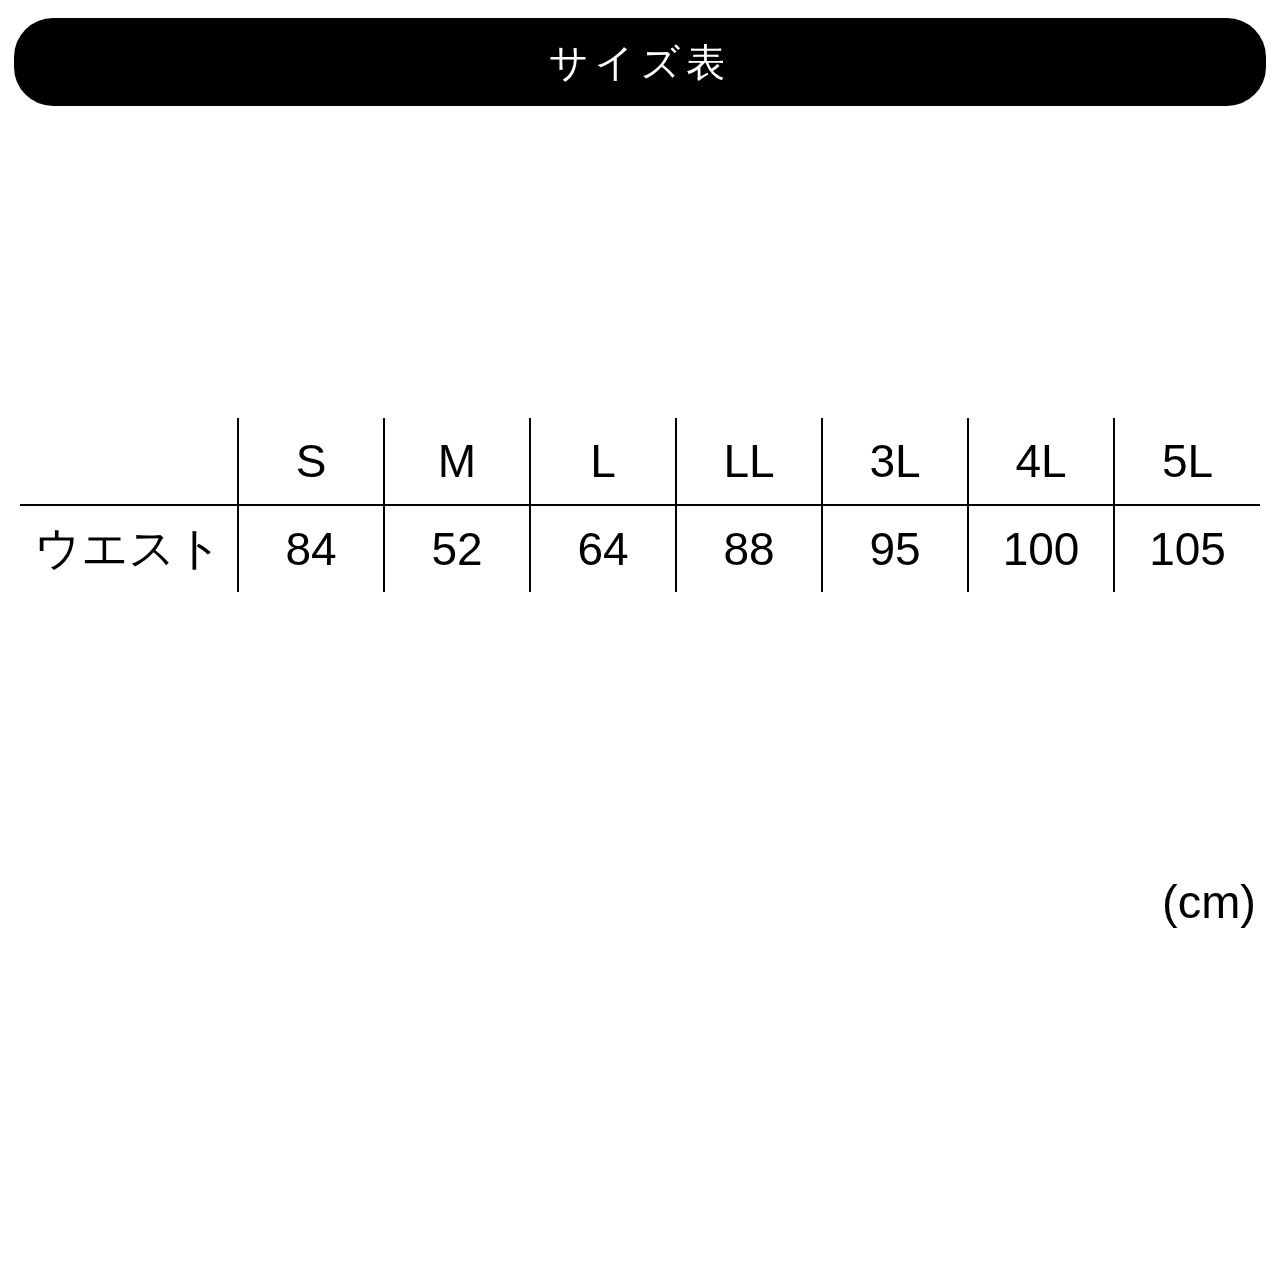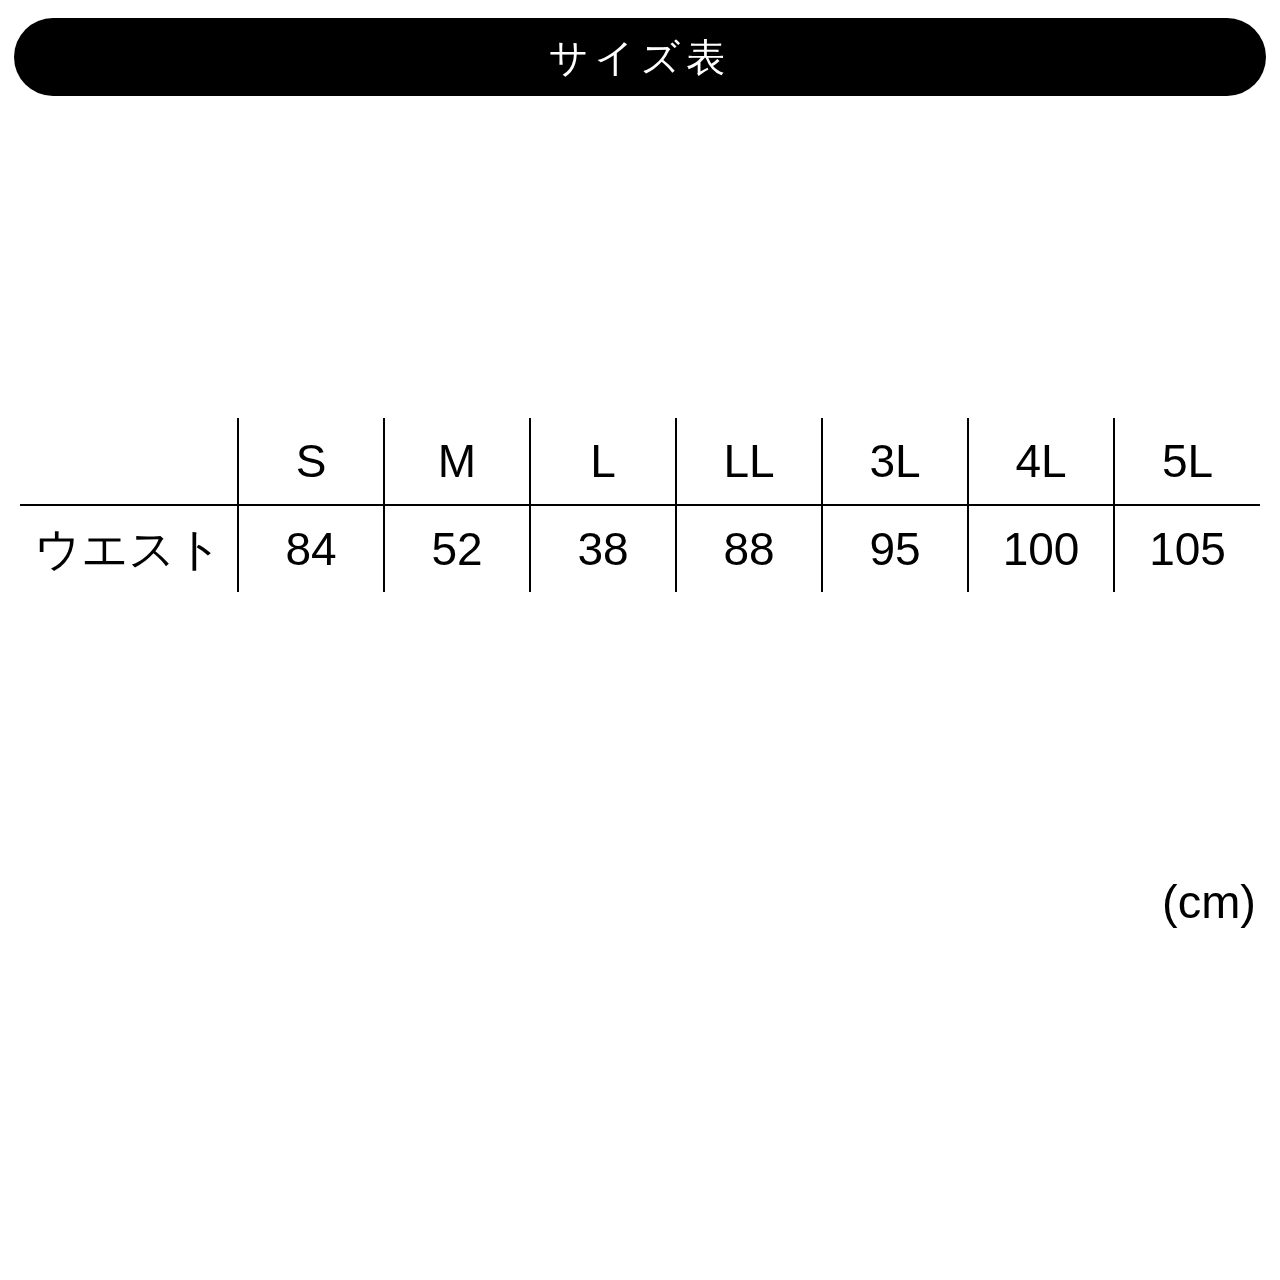--- a/index.html
+++ b/index.html
@@ -15,21 +15,21 @@
     position: relative;
     overflow: hidden;
   }
 
   
   .banner {
     position: absolute;
     left: 14px;
     top: 18px;
     width: 1252px;
-    height: 78px;
+    height: 88px;
     background: #000000;
     border-radius: 39px;
     display: flex;
     align-items: center;
     justify-content: center;
   }
   .banner-title {
     color: #ffffff;
     font-size: 39px;
     letter-spacing: 6px;
@@ -79,20 +79,21 @@
   table.size-table tr:last-child td {
     border-bottom: none;
   }
 
   col.label-col { width: 218px; }
   col.size-col  { width: 146px; }
 
   .row-label {
     font-size: 44px;
     letter-spacing: 0px;
+    font-family: Liberation Serif, serif;
   }
   .row-label.spaced {
     letter-spacing: 14px;
     padding-left: 14px;
   }
   .head-label {
     font-size: 46px;
   }
 
   .unit {
@@ -132,21 +133,21 @@
         <th class="head-label">3L</th>
         <th class="head-label">4L</th>
         <th class="head-label">5L</th>
       </tr>
     </thead>
     <tbody>
       <tr>
         <td class="row-label">ウエスト</td>
         <td>84</td>
         <td>52</td>
-        <td>38</td>
+        <td>64</td>
         <td>88</td>
         <td>95</td>
         <td>100</td>
         <td>105</td>
       </tr>
     </tbody>
   </table>
 </div>
 
 <div class="unit">(cm)</div>

